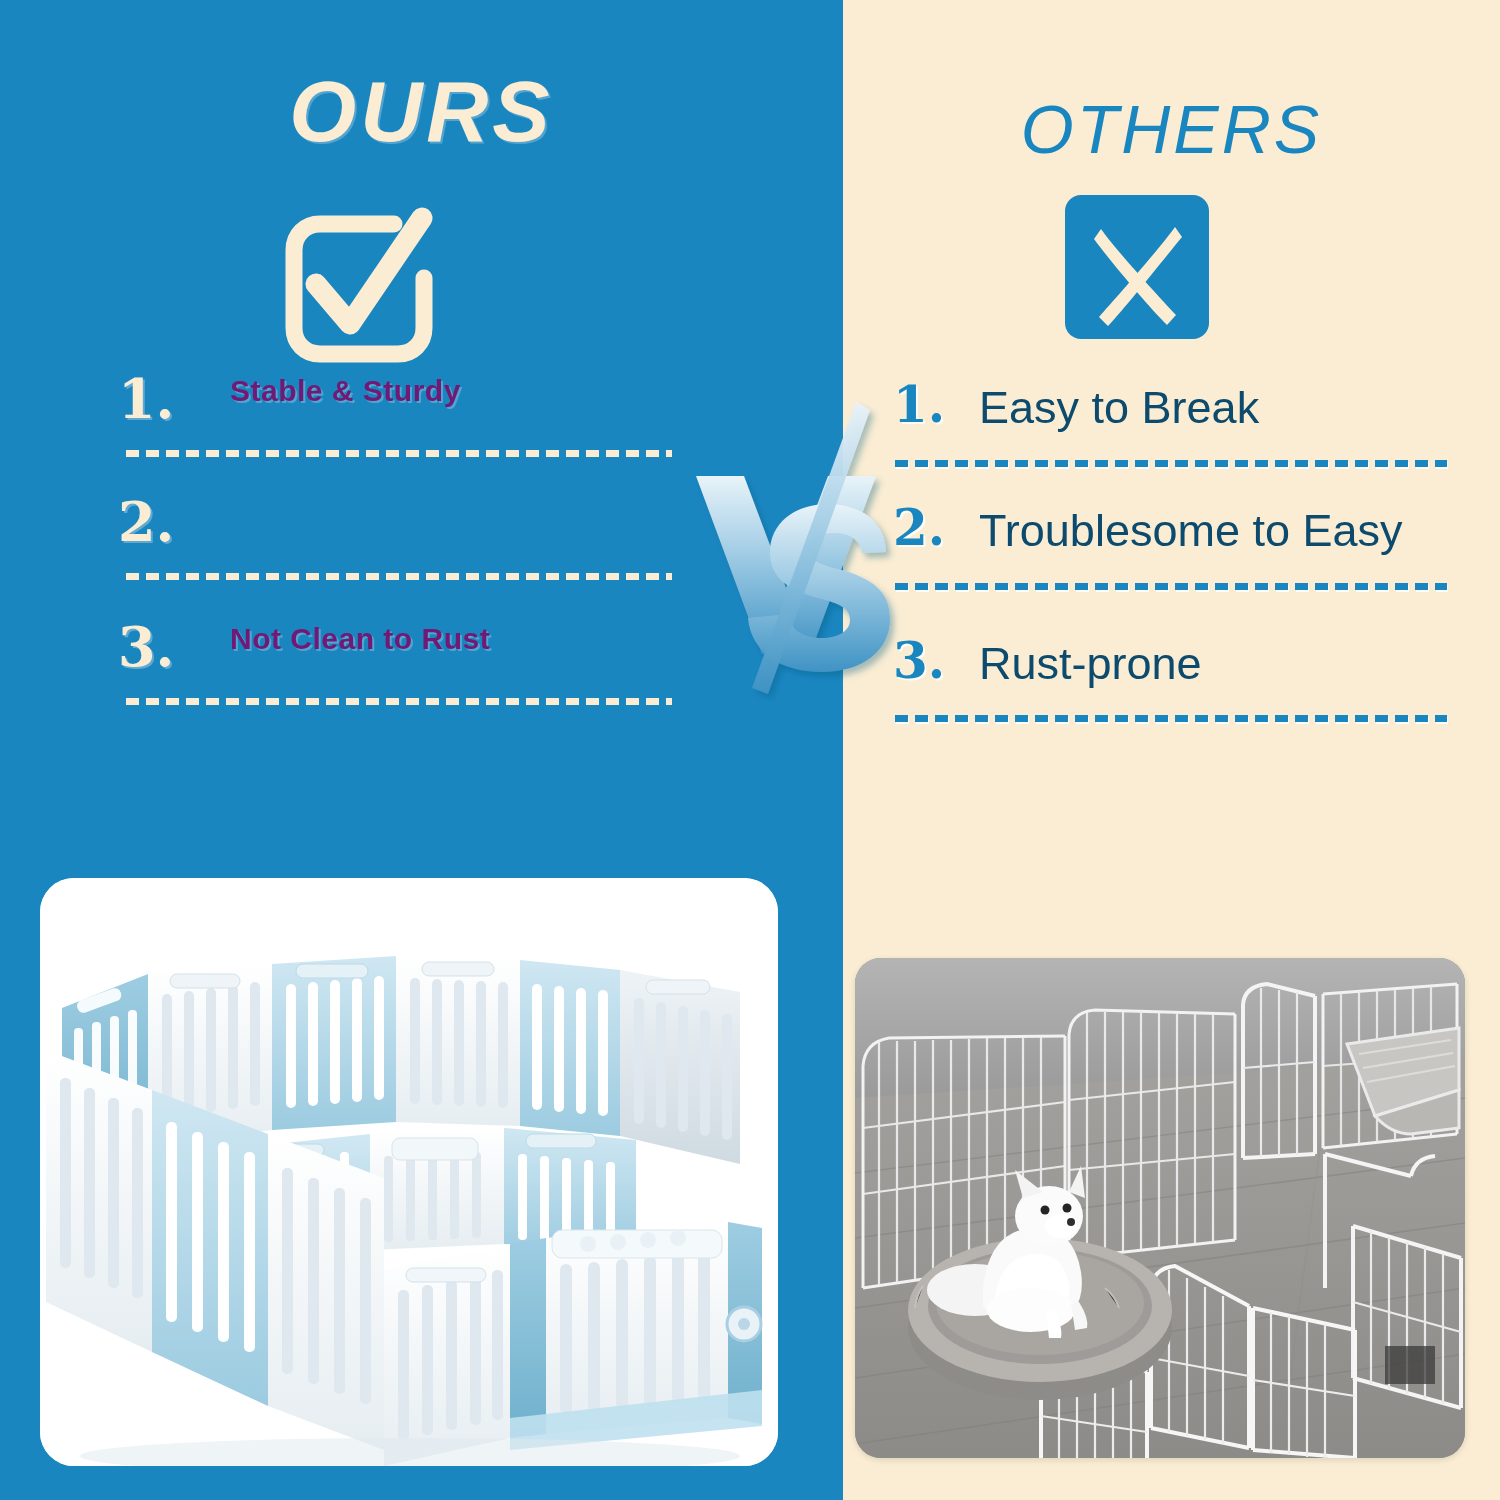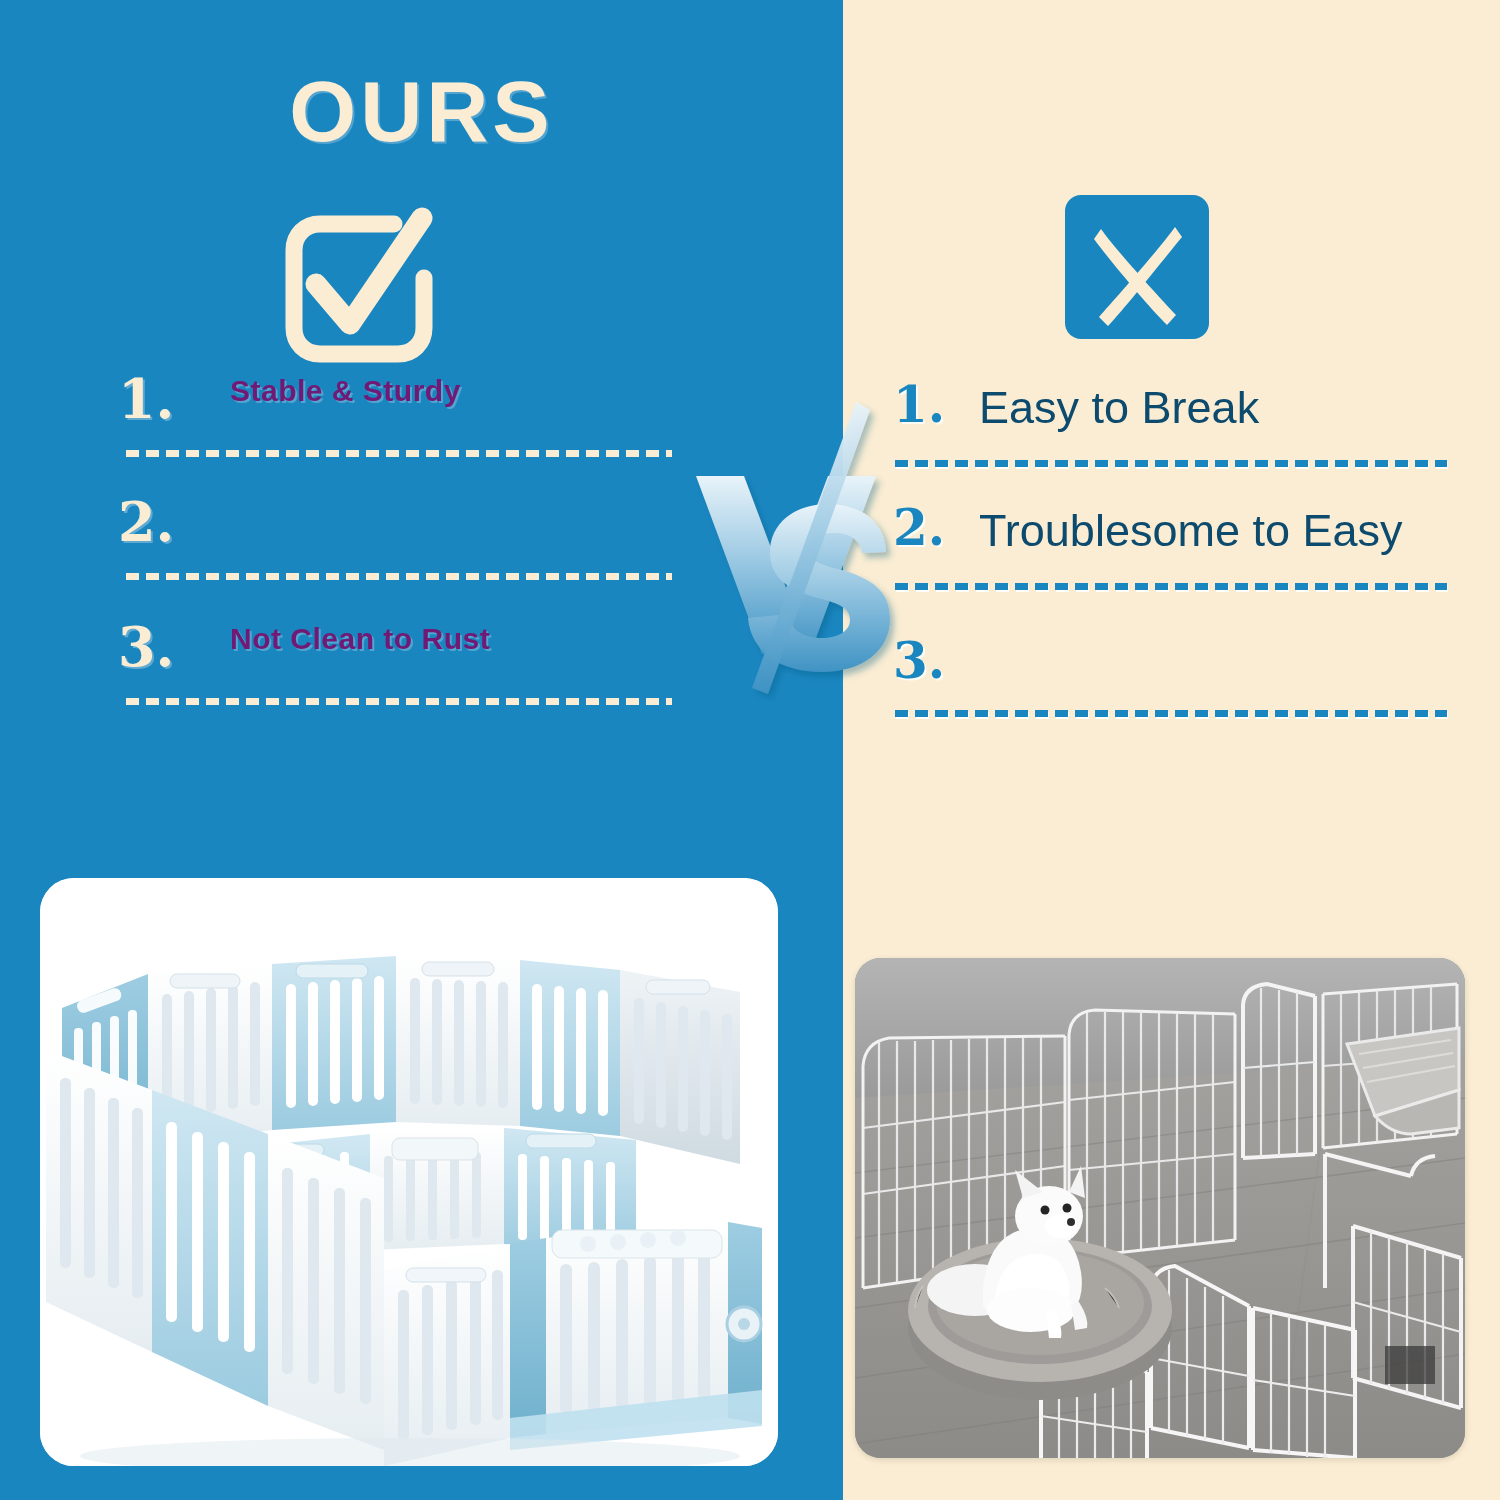--- a/index.html
+++ b/index.html
@@ -8,21 +8,21 @@
     font-family:"Liberation Sans","DejaVu Sans",sans-serif;
     overflow:hidden;background:#FAEDD3;
   }
   #stage{position:relative;width:1500px;height:1500px;overflow:hidden;}
 
   
   .panel-left{position:absolute;left:0;top:0;width:843px;height:1500px;background:#1A86C0;}
   .panel-right{position:absolute;left:843px;top:0;width:657px;height:1500px;background:#FAEDD3;}
 
   
-  .title{position:absolute;font-weight:bold;letter-spacing:2px;white-space:nowrap;}
+  .title{position:absolute;font-weight:bold;letter-spacing:2px;white-space:nowrap;font-style:italic;}
   .title-ours{
     left:0;top:62px;width:843px;text-align:center;
     font-size:86px;color:#FAEDD3;letter-spacing:4px;
     text-shadow:2px 2px 0 rgba(255,255,255,.25);
   }
   .title-others{
     left:843px;top:90px;width:657px;text-align:center;
     font-size:68px;color:#1A86C0;font-weight:500;letter-spacing:3px;
   }
 
@@ -86,20 +86,21 @@
 </head>
 <body>
 
 <div id="stage">
 
   <div class="panel-left"></div>
 
   <div class="panel-right"></div>
 
   <div class="title title-ours">OURS</div>
+  <div class="title title-others">OTHERS</div>
 
   <div class="icon-check">
     <svg viewBox="0 0 170 175" width="170" height="175">
       <path d="M122 24 H48 C33 24 22 35 22 50 V128 C22 143 33 154 48 154 H126 C141 154 152 143 152 128 V78" fill="none" stroke="#FAEDD3" stroke-width="17" stroke-linecap="round" stroke-linejoin="round"></path>
       <path d="M44 84 L78 124 L150 18" fill="none" stroke="#FAEDD3" stroke-width="21" stroke-linecap="round" stroke-linejoin="round"></path>
     </svg>
   </div>
 
   <div class="icon-cross">
     <svg viewBox="0 0 148 148" width="148" height="148">
@@ -136,20 +137,21 @@
     <div class="dash"></div>
     <div class="gap-a"></div>
     <div class="row">
       <div class="num">2.</div>
       <div class="txt">Troublesome to Easy</div>
     </div>
     <div class="dash"></div>
     <div class="gap-b"></div>
     <div class="row">
       <div class="num">3.</div>
+      <div class="txt">Rust-prone</div>
     </div>
     <div class="dash"></div>
   </div>
 
   <div class="vs-wrap">
     <svg viewBox="0 0 230 310" width="230" height="310">
       <defs>
         <linearGradient id="vsg" x1="0" y1="0" x2="0" y2="1">
           <stop offset="0%" stop-color="#e8f3f9"></stop>
           <stop offset="45%" stop-color="#9fcbe4"></stop>

